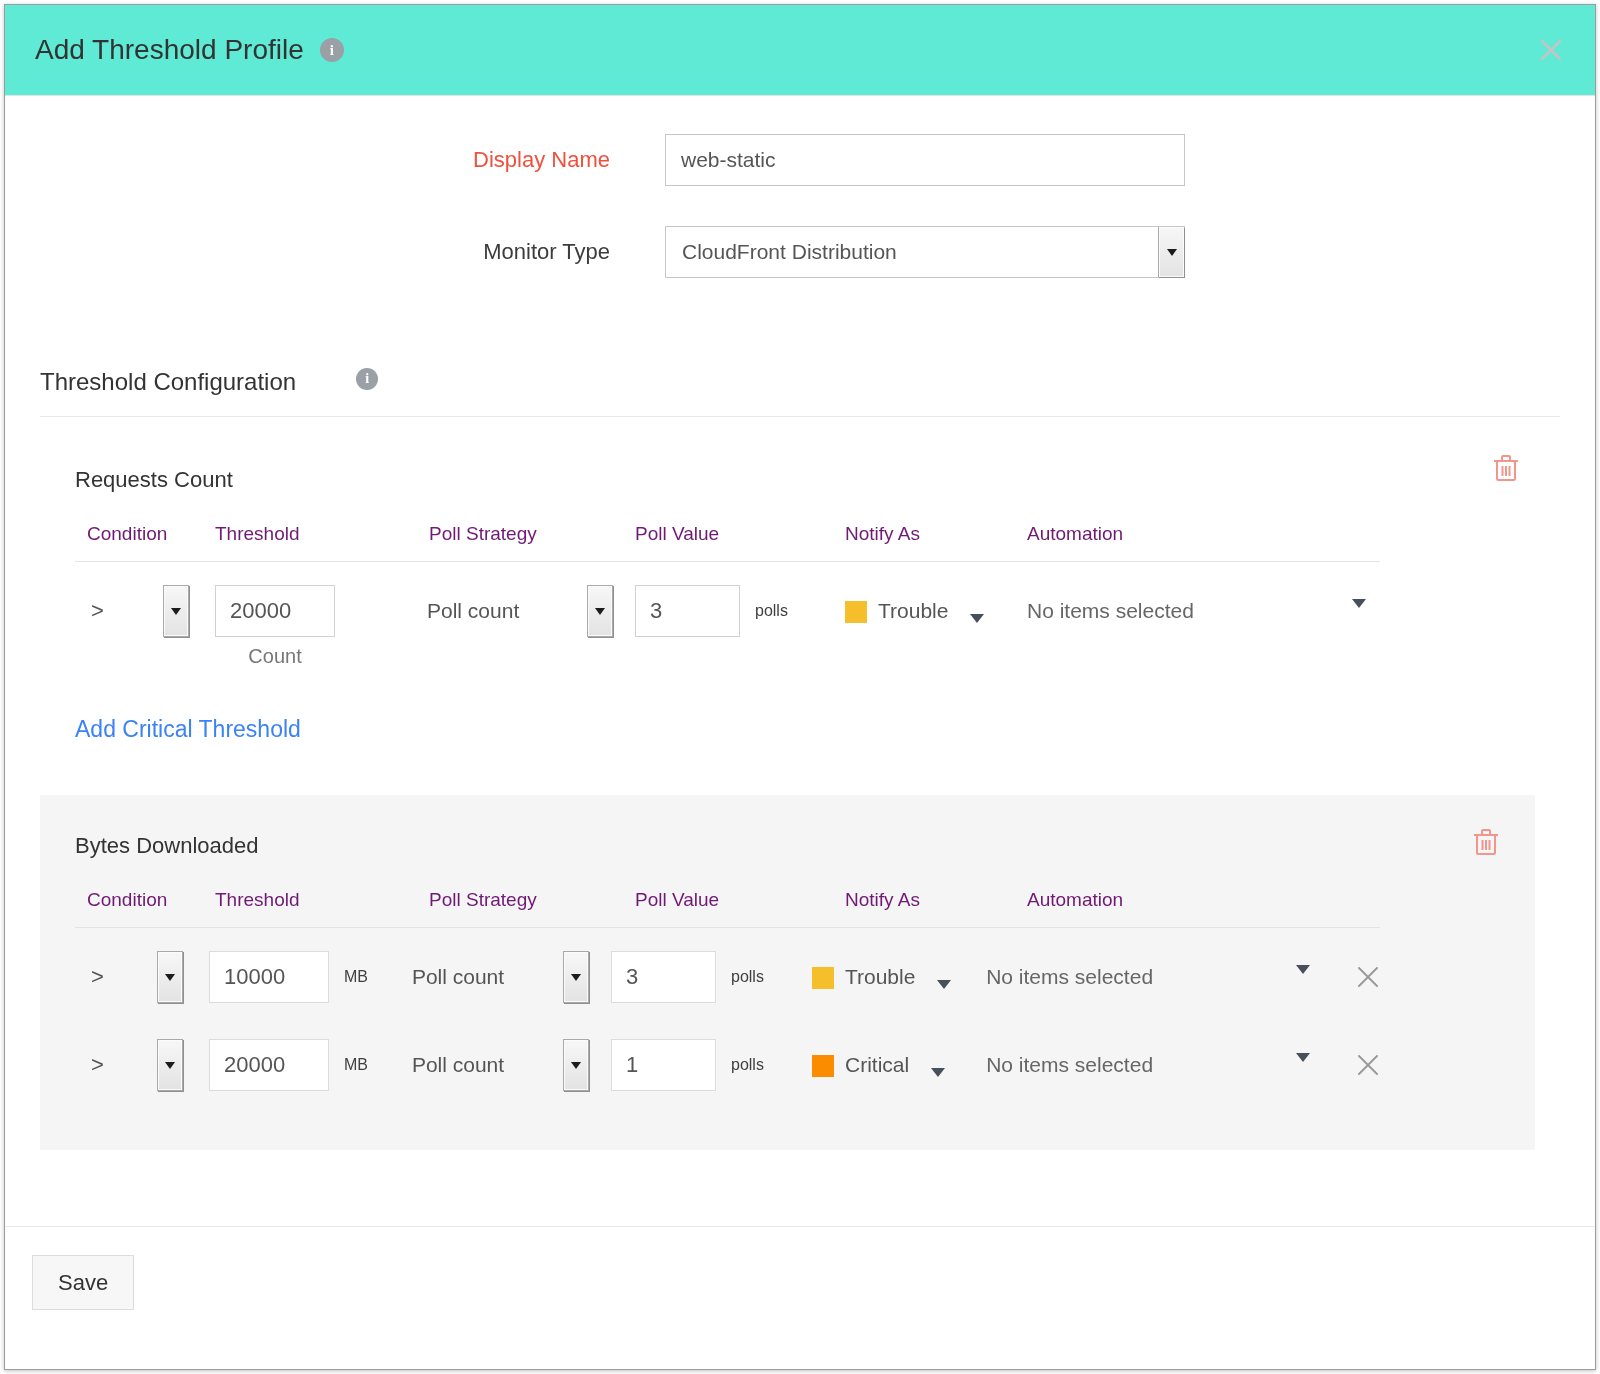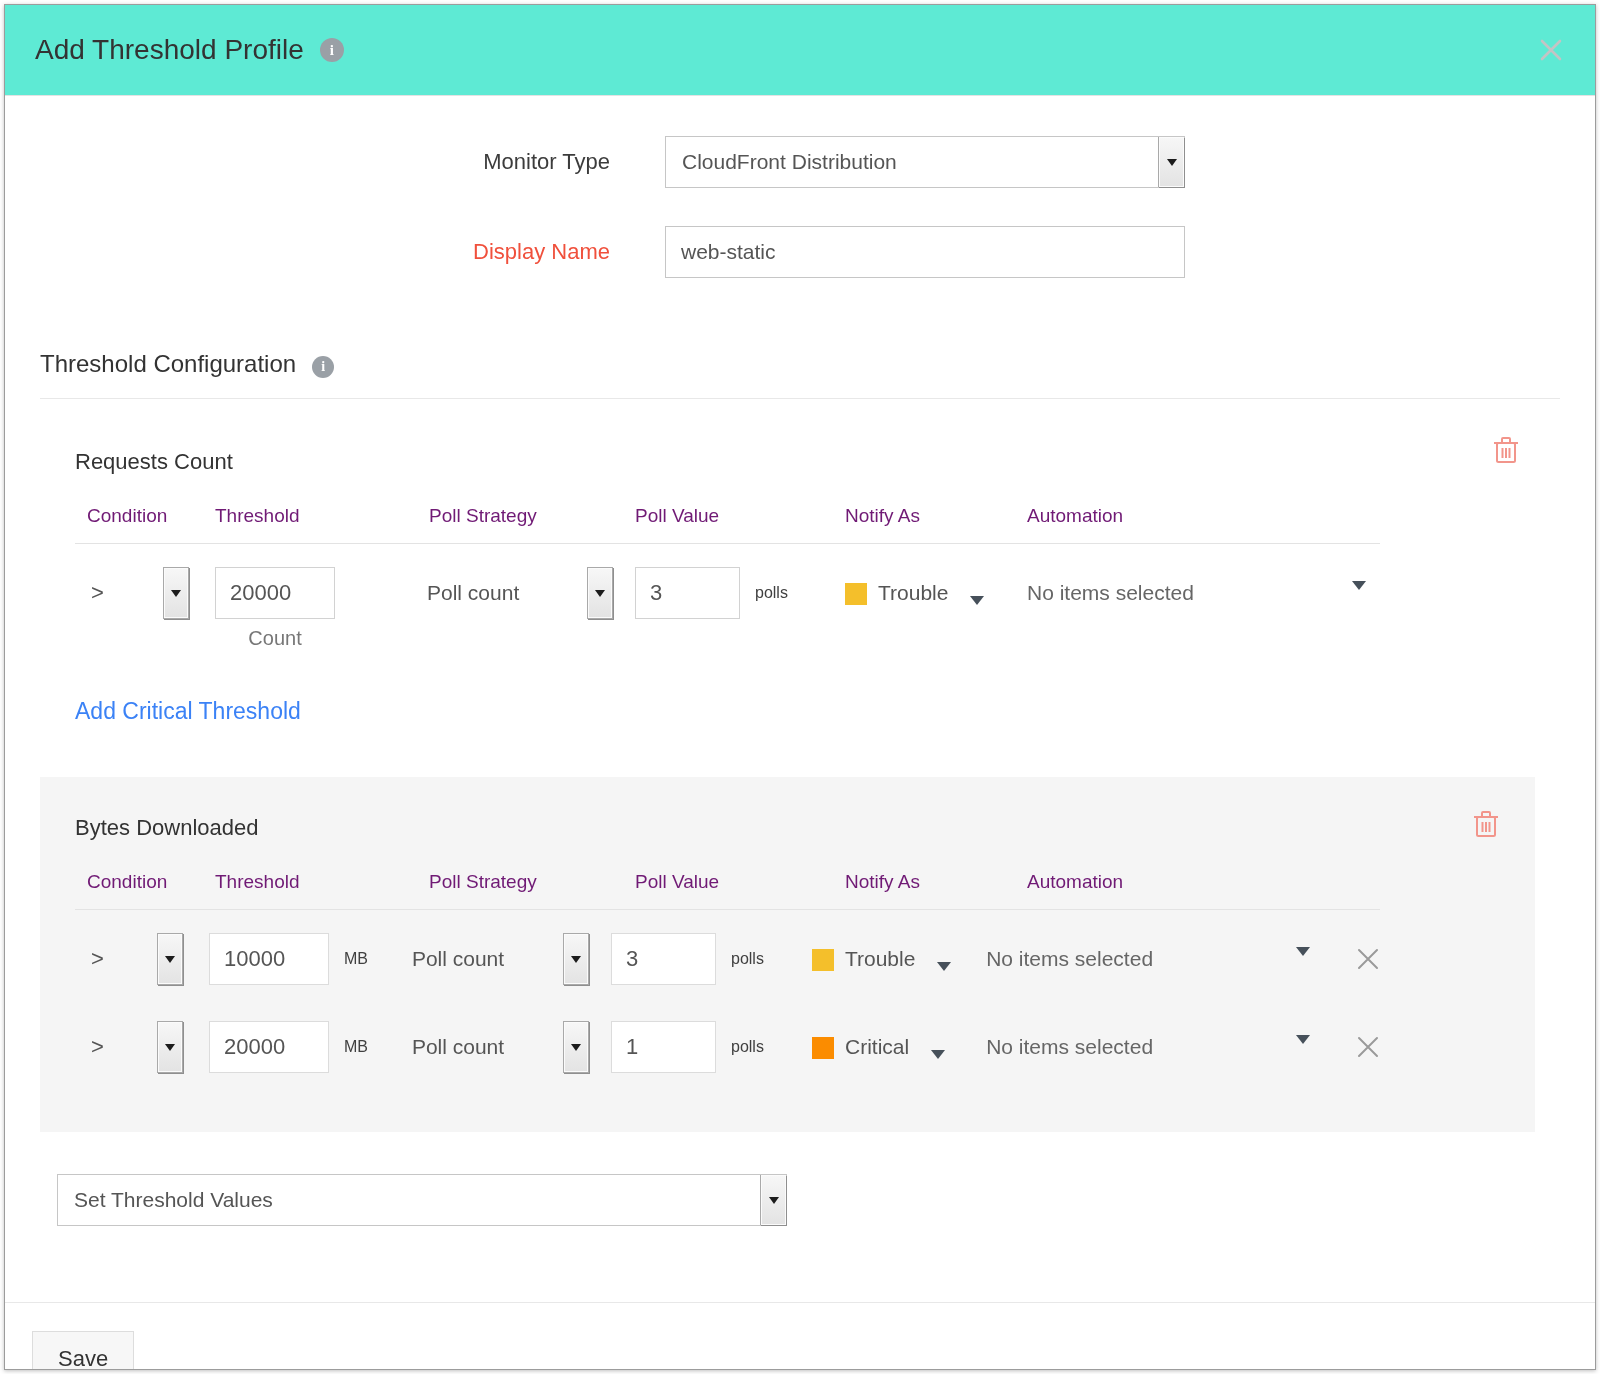--- a/index.html
+++ b/index.html
@@ -39,21 +39,21 @@
     border-left:1px solid #a9a9a9; box-shadow:1px 1px 0 #8f8f8f, inset 0 0 0 1px #fbfbfb;
     display:flex; align-items:center; justify-content:center; cursor:pointer; flex:0 0 auto;
   }
   .tri { width:0; height:0; border-left:5px solid transparent; border-right:5px solid transparent; border-top:7px solid #1c1c1c; }
   input.textbox {
     width:520px; height:52px; border:1px solid #c6c6c6; background:#fff;
     font-family:inherit; font-size:21px; color:#555; padding:0 15px;
   }
   
   .content { padding:0 35px; }
-  .tc-head { margin-top:72px; display:flex; align-items:flex-end; }
+  .tc-head { margin-top:90px; display:flex; align-items:flex-start;gap:44px; }
   .tc-title { font-size:24px; color:#333; }
   .tc-divider { border-bottom:1px solid #e8e8e8; margin-top:20px; }
   .metric { position:relative; margin-top:50px; padding-left:35px; }
   .metric-name { font-size:22px; color:#333; }
   .trash-btn { position:absolute; right:40px; top:-14px; cursor:pointer; color:#f2958b; }
   .cols, .trow { display:flex; align-items:center; width:1305px; }
   .cols { margin-top:30px; padding-bottom:16px; border-bottom:1px solid #e3e3e3; font-size:19px; color:#701a75; }
   .c-cond { width:140px; } .c-thresh { width:212px; } .c-strat { width:208px; }
   .c-poll { width:210px; } .c-notify { width:182px; } .c-auto { width:353px; }
   .cols .c-cond { padding-left:12px; } .cols .c-strat { padding-left:2px; }
@@ -107,36 +107,36 @@
   <div class="dlg-header">
     <span class="dlg-title">Add Threshold Profile</span>
     <span class="info-badge">i</span>
     <span class="close-x">
       <svg width="28" height="28" viewBox="0 0 28 28">
           <path d="M5 5 L23 23 M23 5 L5 23" stroke="#c4c4c4" stroke-width="2.6" stroke-linecap="round"></path>
         </svg>
     </span>
   </div>
 
+  <div class="form-row display">
+    <div class="form-label required">Display Name</div>
+    <div class="form-ctrl">
+      <input class="textbox" type="text" value="web-static" style="">
+    </div>
+  </div>
+
   <div class="form-row monitor">
     <div class="form-label">Monitor Type</div>
     <div class="form-ctrl">
       <div class="selectbox">
         <span class="sel-text">CloudFront Distribution</span>
         <span class="sel-btn">
             <span class="tri"></span>
           </span>
       </div>
-    </div>
-  </div>
-
-  <div class="form-row display">
-    <div class="form-label required">Display Name</div>
-    <div class="form-ctrl">
-      <input class="textbox" type="text" value="web-static" style="">
     </div>
   </div>
 
   <div class="content">
 
     <div class="tc-head">
       <span class="tc-title">Threshold Configuration</span>
       <span class="info-badge sm">i</span>
     </div>
     <div class="tc-divider"></div>
@@ -327,28 +327,20 @@
           <span class="row-remove">
             <svg width="24" height="24" viewBox="0 0 24 24">
                 <path d="M3 3 L21 21 M21 3 L3 21" stroke="currentColor" stroke-width="2" stroke-linecap="round"></path>
               </svg>
           </span>
         </div>
 
       </div>
     </div>
 
-    <div class="set-values">
-      <div class="selectbox">
-        <span class="sel-text">Set Threshold Values</span>
-        <span class="sel-btn">
-            <span class="tri"></span>
-          </span>
-      </div>
-    </div>
 
   </div>
 
   <div class="dlg-footer">
     <button class="save-btn">Save</button>
   </div>
 
 </div>
 
 </body></html>

